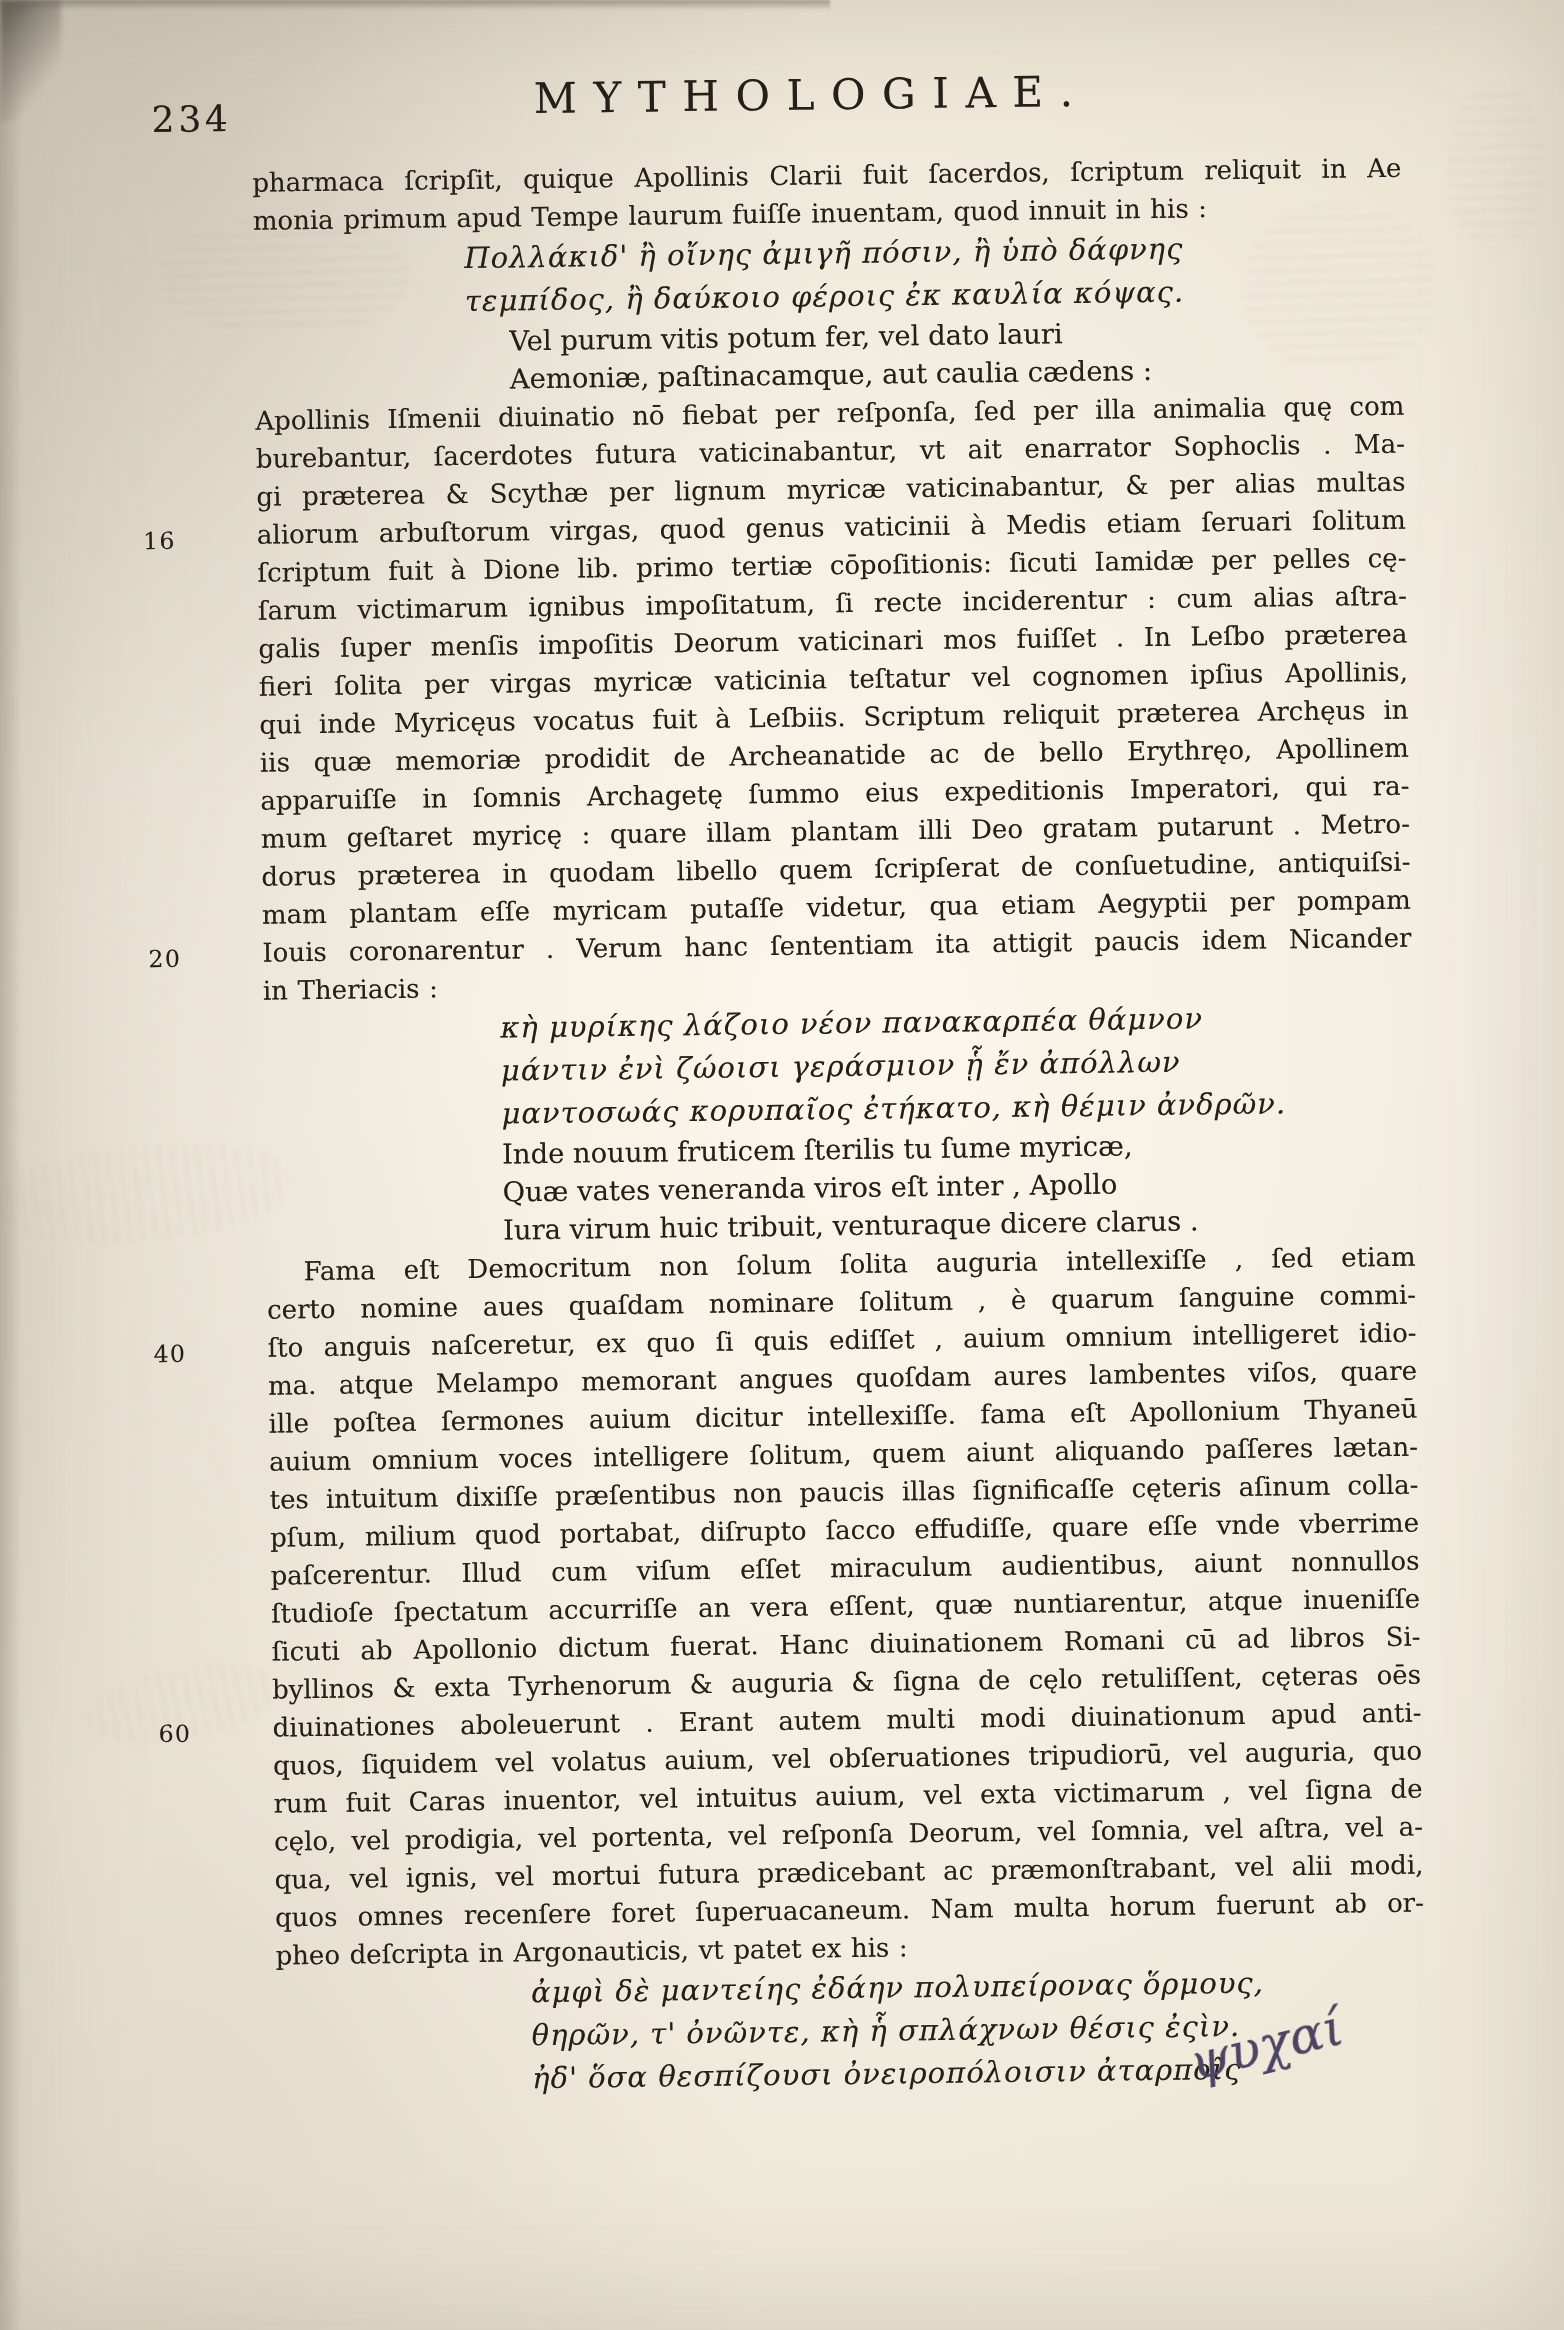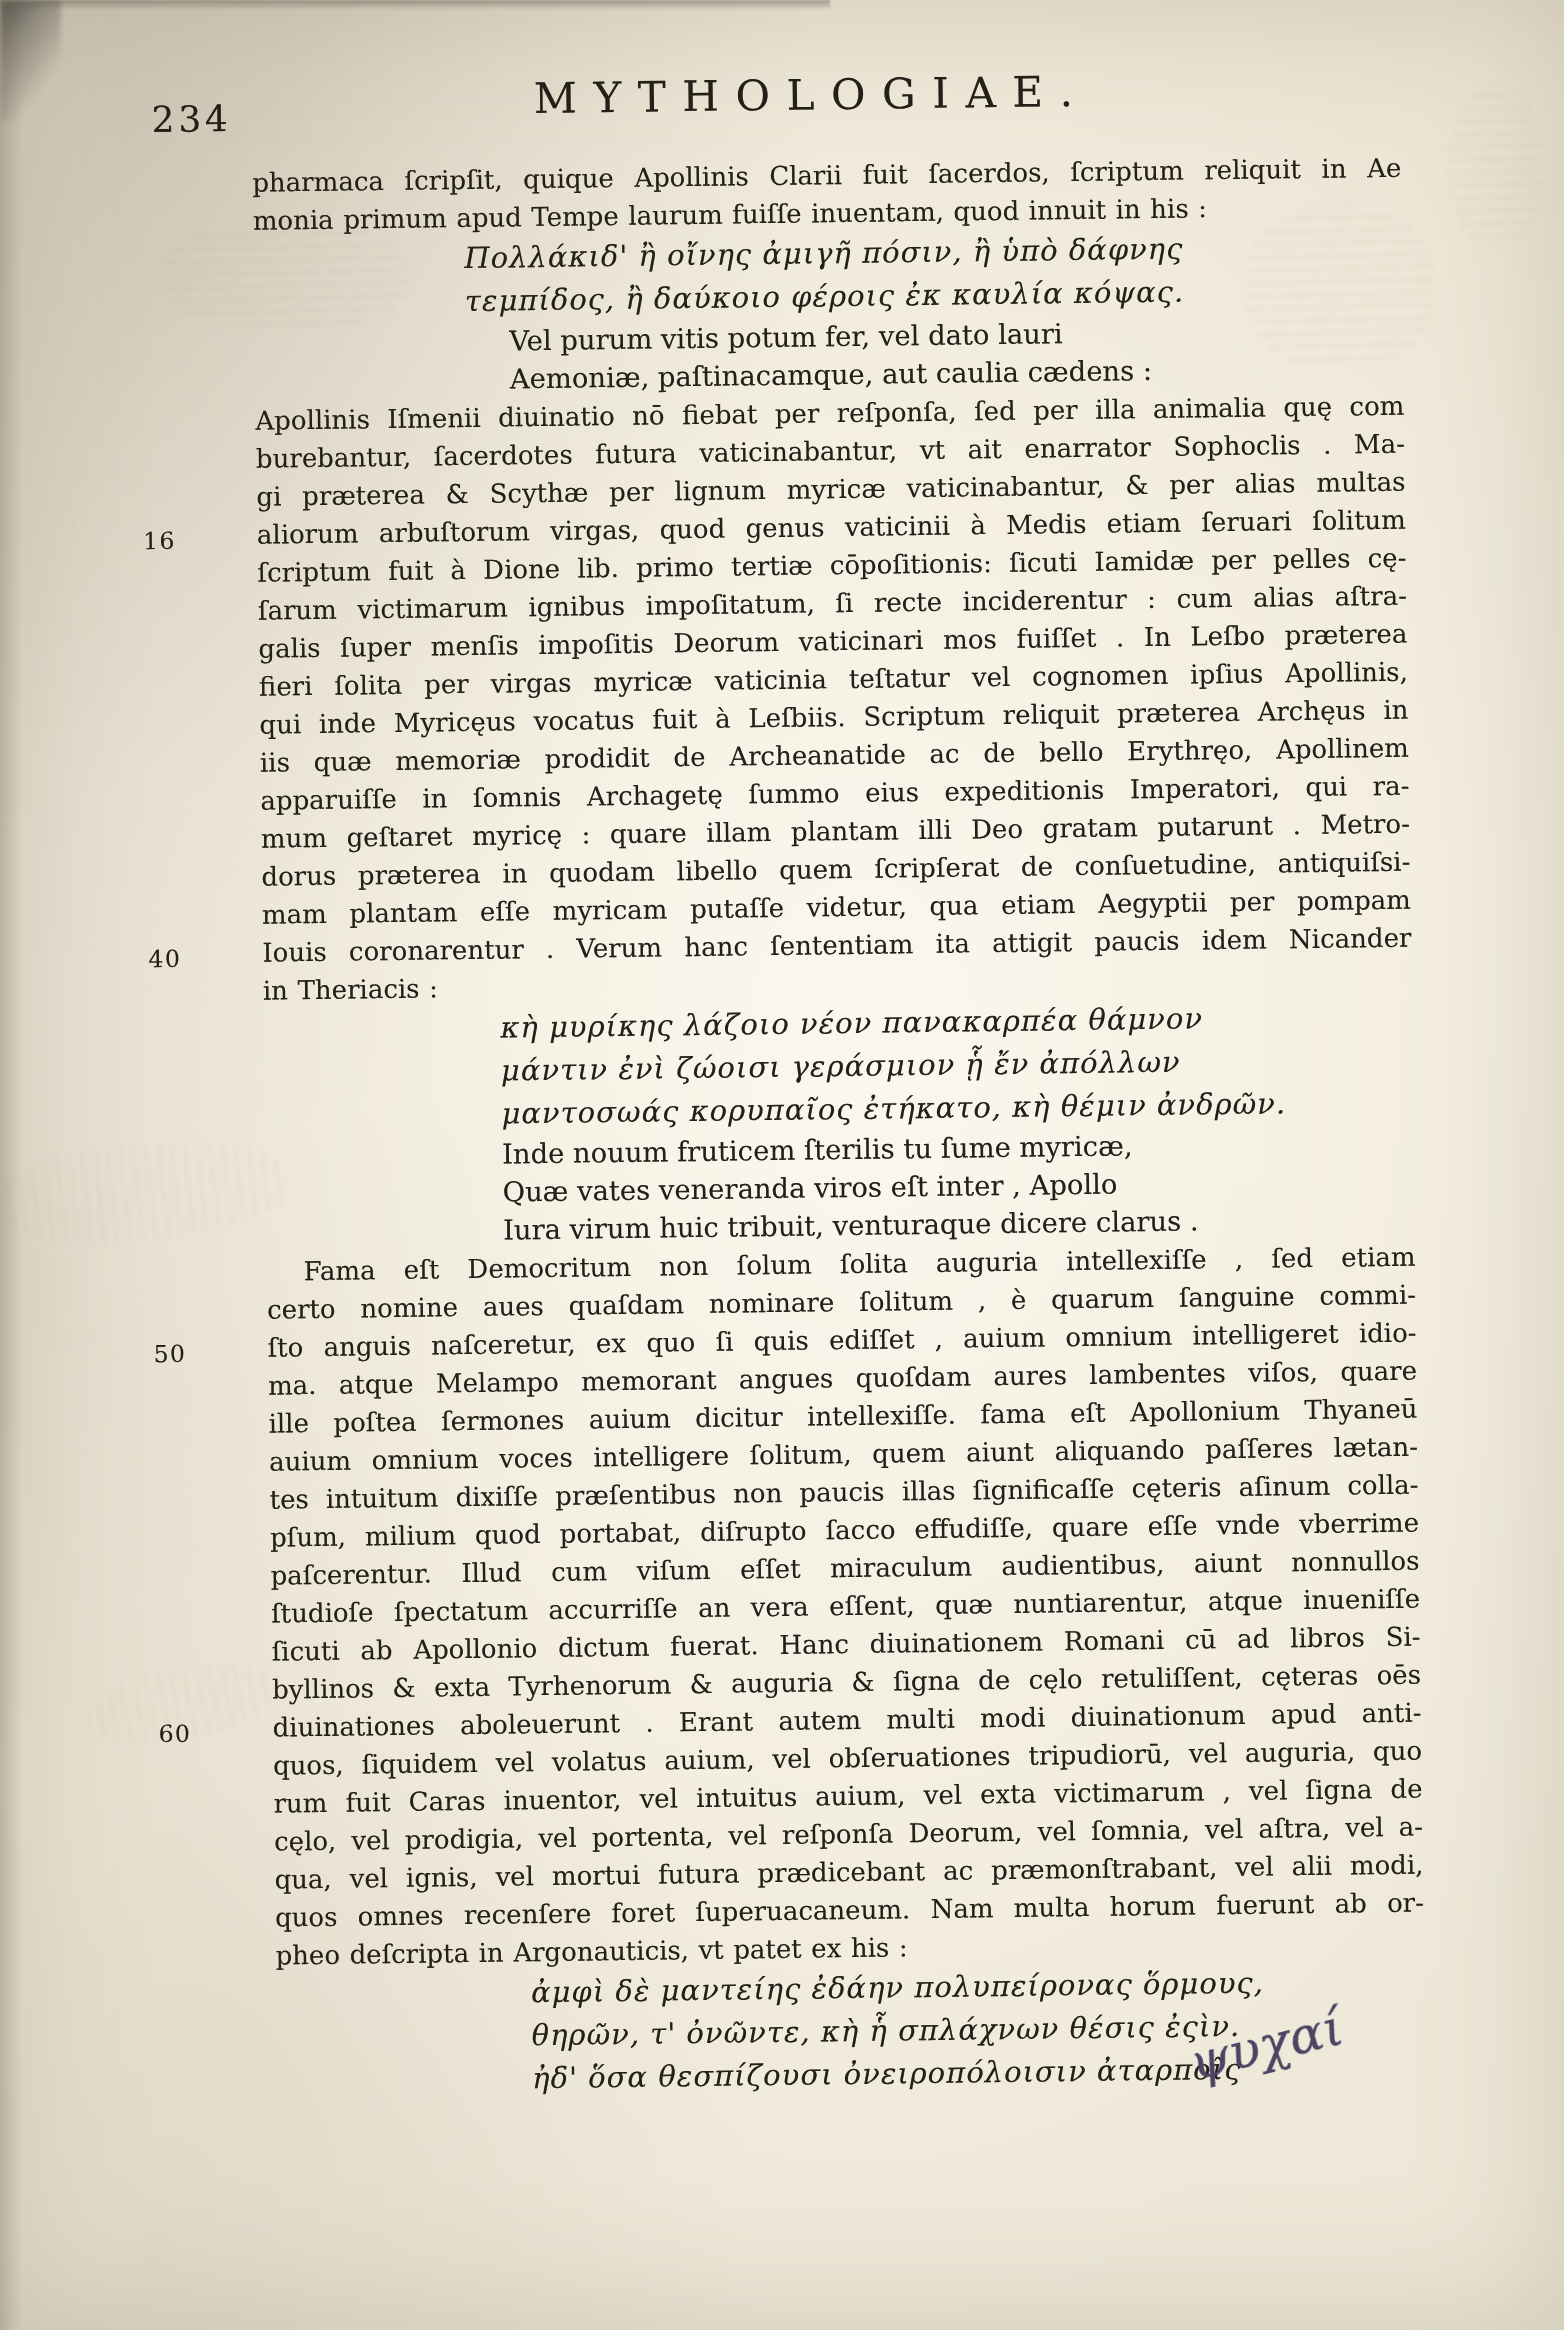--- a/index.html
+++ b/index.html
@@ -137,21 +137,21 @@
         <div class="line body">
           <span>mum geſtaret myricę : quare illam plantam illi Deo gratam putarunt . Metro-</span>
         </div>
         <div class="line body">
           <span>dorus præterea in quodam libello quem ſcripſerat de conſuetudine, antiquiſsi-</span>
         </div>
         <div class="line body">
           <span>mam plantam eſſe myricam putaſſe videtur, qua etiam Aegyptii per pompam</span>
         </div>
         <div class="line body">
-          <span class="mnum">40</span><span>Iouis coronarentur . Verum hanc ſententiam ita attigit paucis idem Nicander</span>
+          <span class="mnum">20</span><span>Iouis coronarentur . Verum hanc ſententiam ita attigit paucis idem Nicander</span>
         </div>
         <div class="line body end">
           <span>in Theriacis :</span>
         </div>
         <div class="line greek g2">
           <span>κὴ μυρίκης λάζοιο νέον πανακαρπέα θάμνον</span>
         </div>
         <div class="line greek g2">
           <span>μάντιν ἐνὶ ζώοισι γεράσμιον ᾗ ἔν ἀπόλλων</span>
         </div>
@@ -167,21 +167,21 @@
         <div class="line verse v2">
           <span>Iura virum huic tribuit, venturaque dicere clarus .</span>
         </div>
         <div class="line body indent">
           <span>Fama eſt Democritum non ſolum ſolita auguria intellexiſſe , ſed etiam</span>
         </div>
         <div class="line body">
           <span>certo nomine aues quaſdam nominare ſolitum , è quarum ſanguine commi-</span>
         </div>
         <div class="line body">
-          <span class="mnum">50</span><span>ſto anguis naſceretur, ex quo ſi quis ediſſet , auium omnium intelligeret idio-</span>
+          <span class="mnum">40</span><span>ſto anguis naſceretur, ex quo ſi quis ediſſet , auium omnium intelligeret idio-</span>
         </div>
         <div class="line body">
           <span>ma. atque Melampo memorant angues quoſdam aures lambentes viſos, quare</span>
         </div>
         <div class="line body">
           <span>ille poſtea ſermones auium dicitur intellexiſſe. fama eſt Apollonium Thyaneū</span>
         </div>
         <div class="line body">
           <span>auium omnium voces intelligere ſolitum, quem aiunt aliquando paſſeres lætan-</span>
         </div>

